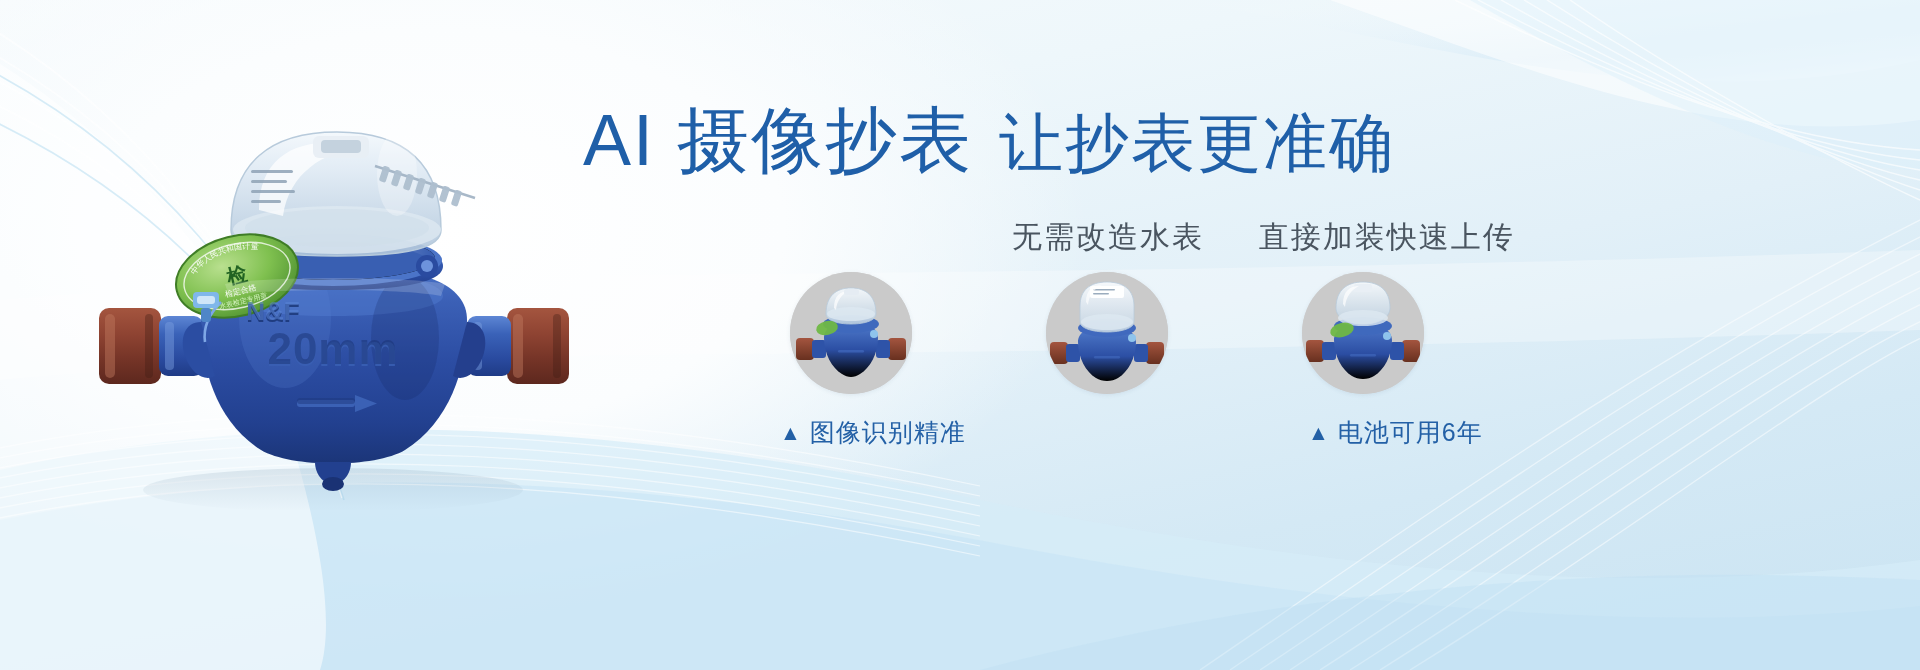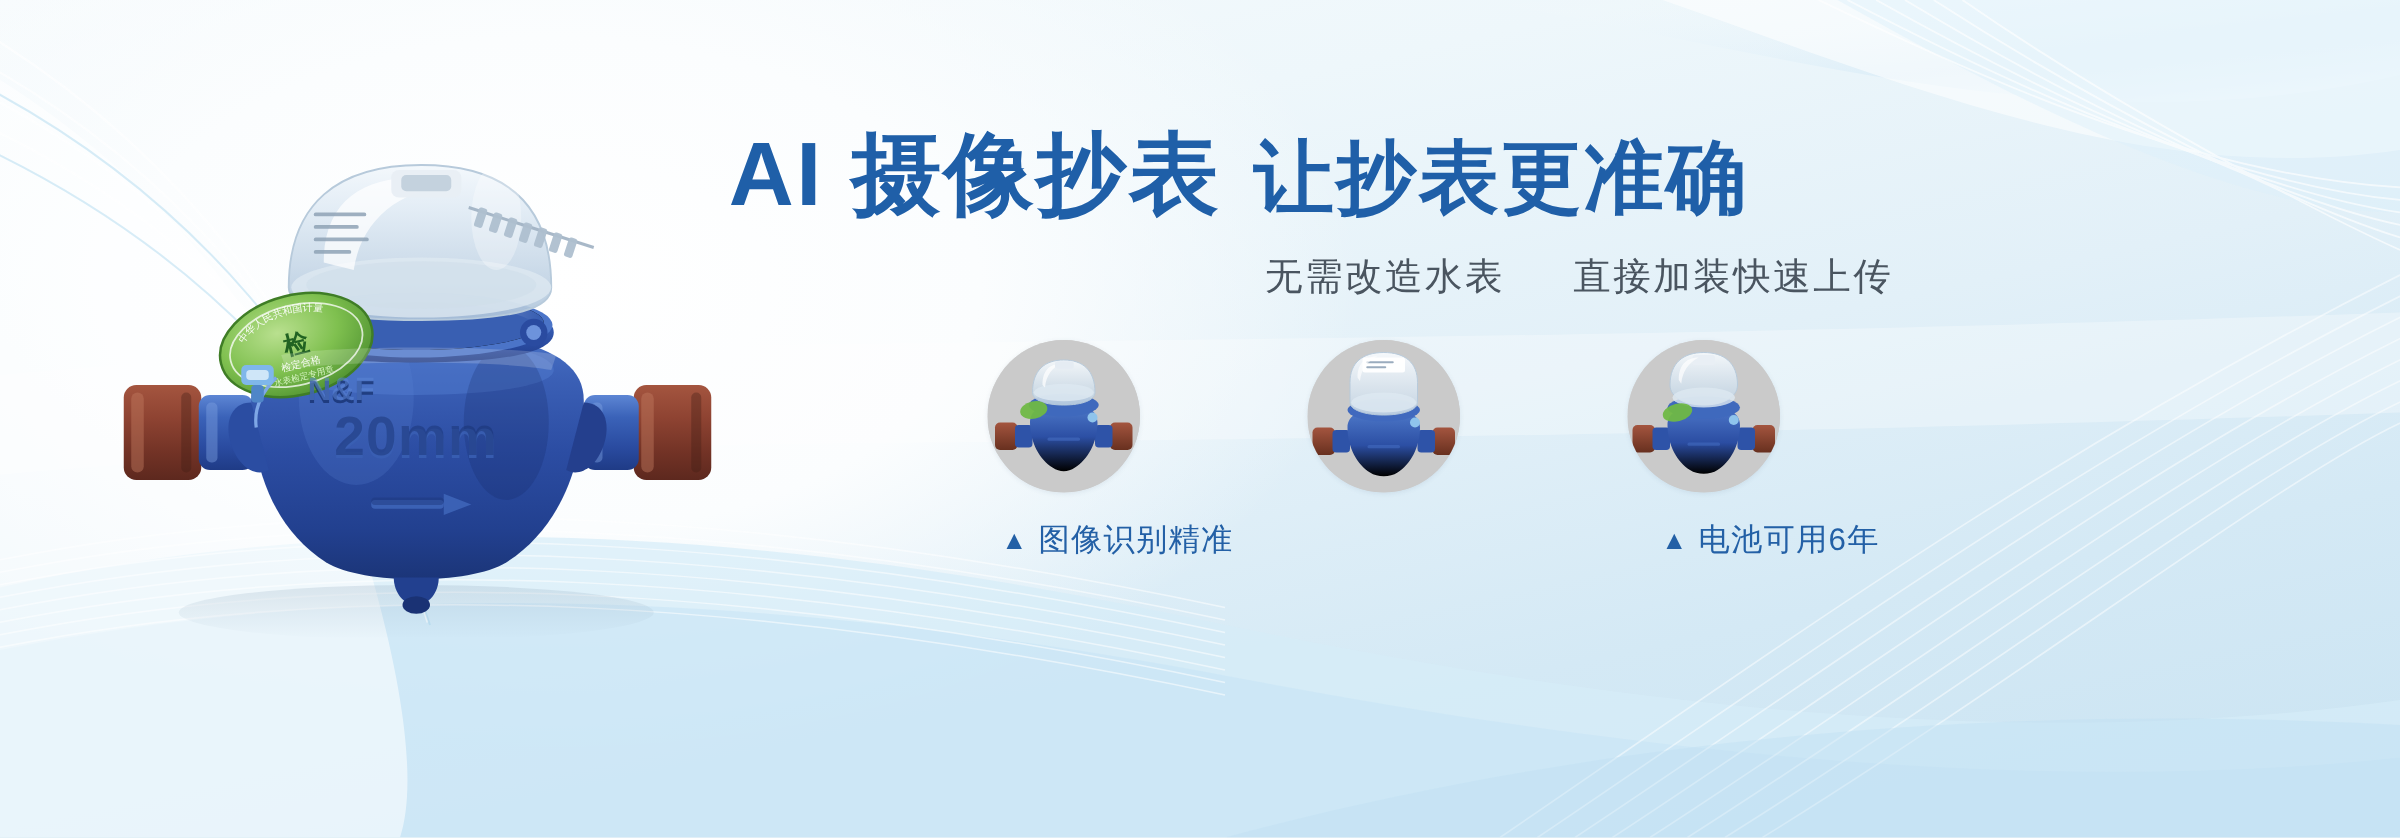--- a/index.html
+++ b/index.html
@@ -27,30 +27,30 @@
     width:520px; height:440px;
   }
 
   
   .headline {
     position:absolute; left:583px; top:104px;
     width:1300px;
     white-space:nowrap;
     color:#1f5fa8;
     font-size:68px;
-    font-weight:bold;
+    font-weight:normal;
     letter-spacing:1px;
     line-height:1;
   }
   .headline .hl-main { font-size:72px; letter-spacing:2px; }
   .headline .hl-sub  { font-size:64px; letter-spacing:2px; margin-left:26px; }
 
   
   .subtitle {
-    position:absolute; left:1012px; top:207px;
+    position:absolute; left:1012px; top:222px;
     width:880px;
     white-space:nowrap;
     color:#4a5560;
     font-size:30px;
     letter-spacing:2px;
     line-height:1;
   }
   .subtitle .gap { display:inline-block; width:34px; }
 
   
@@ -70,21 +70,21 @@
     position:relative;
     width:122px; height:122px;
     margin:0 auto;
     border-radius:50%;
     background:radial-gradient(circle at 42% 34%, #dcdcdc 0%, #cdcdcd 55%, #c2c4c6 100%);
     overflow:hidden;
     box-shadow:0 1px 4px rgba(60,90,120,.10);
   }
 
   .captions {
-    position:absolute; left:791px; top:420px;
+    position:absolute; left:770px; top:420px;
     width:760px; height:40px;
   }
   .caption {
     position:absolute; top:0;
     color:#2360a6;
     font-size:25px;
     letter-spacing:1px;
     white-space:nowrap;
     line-height:1;
   }

